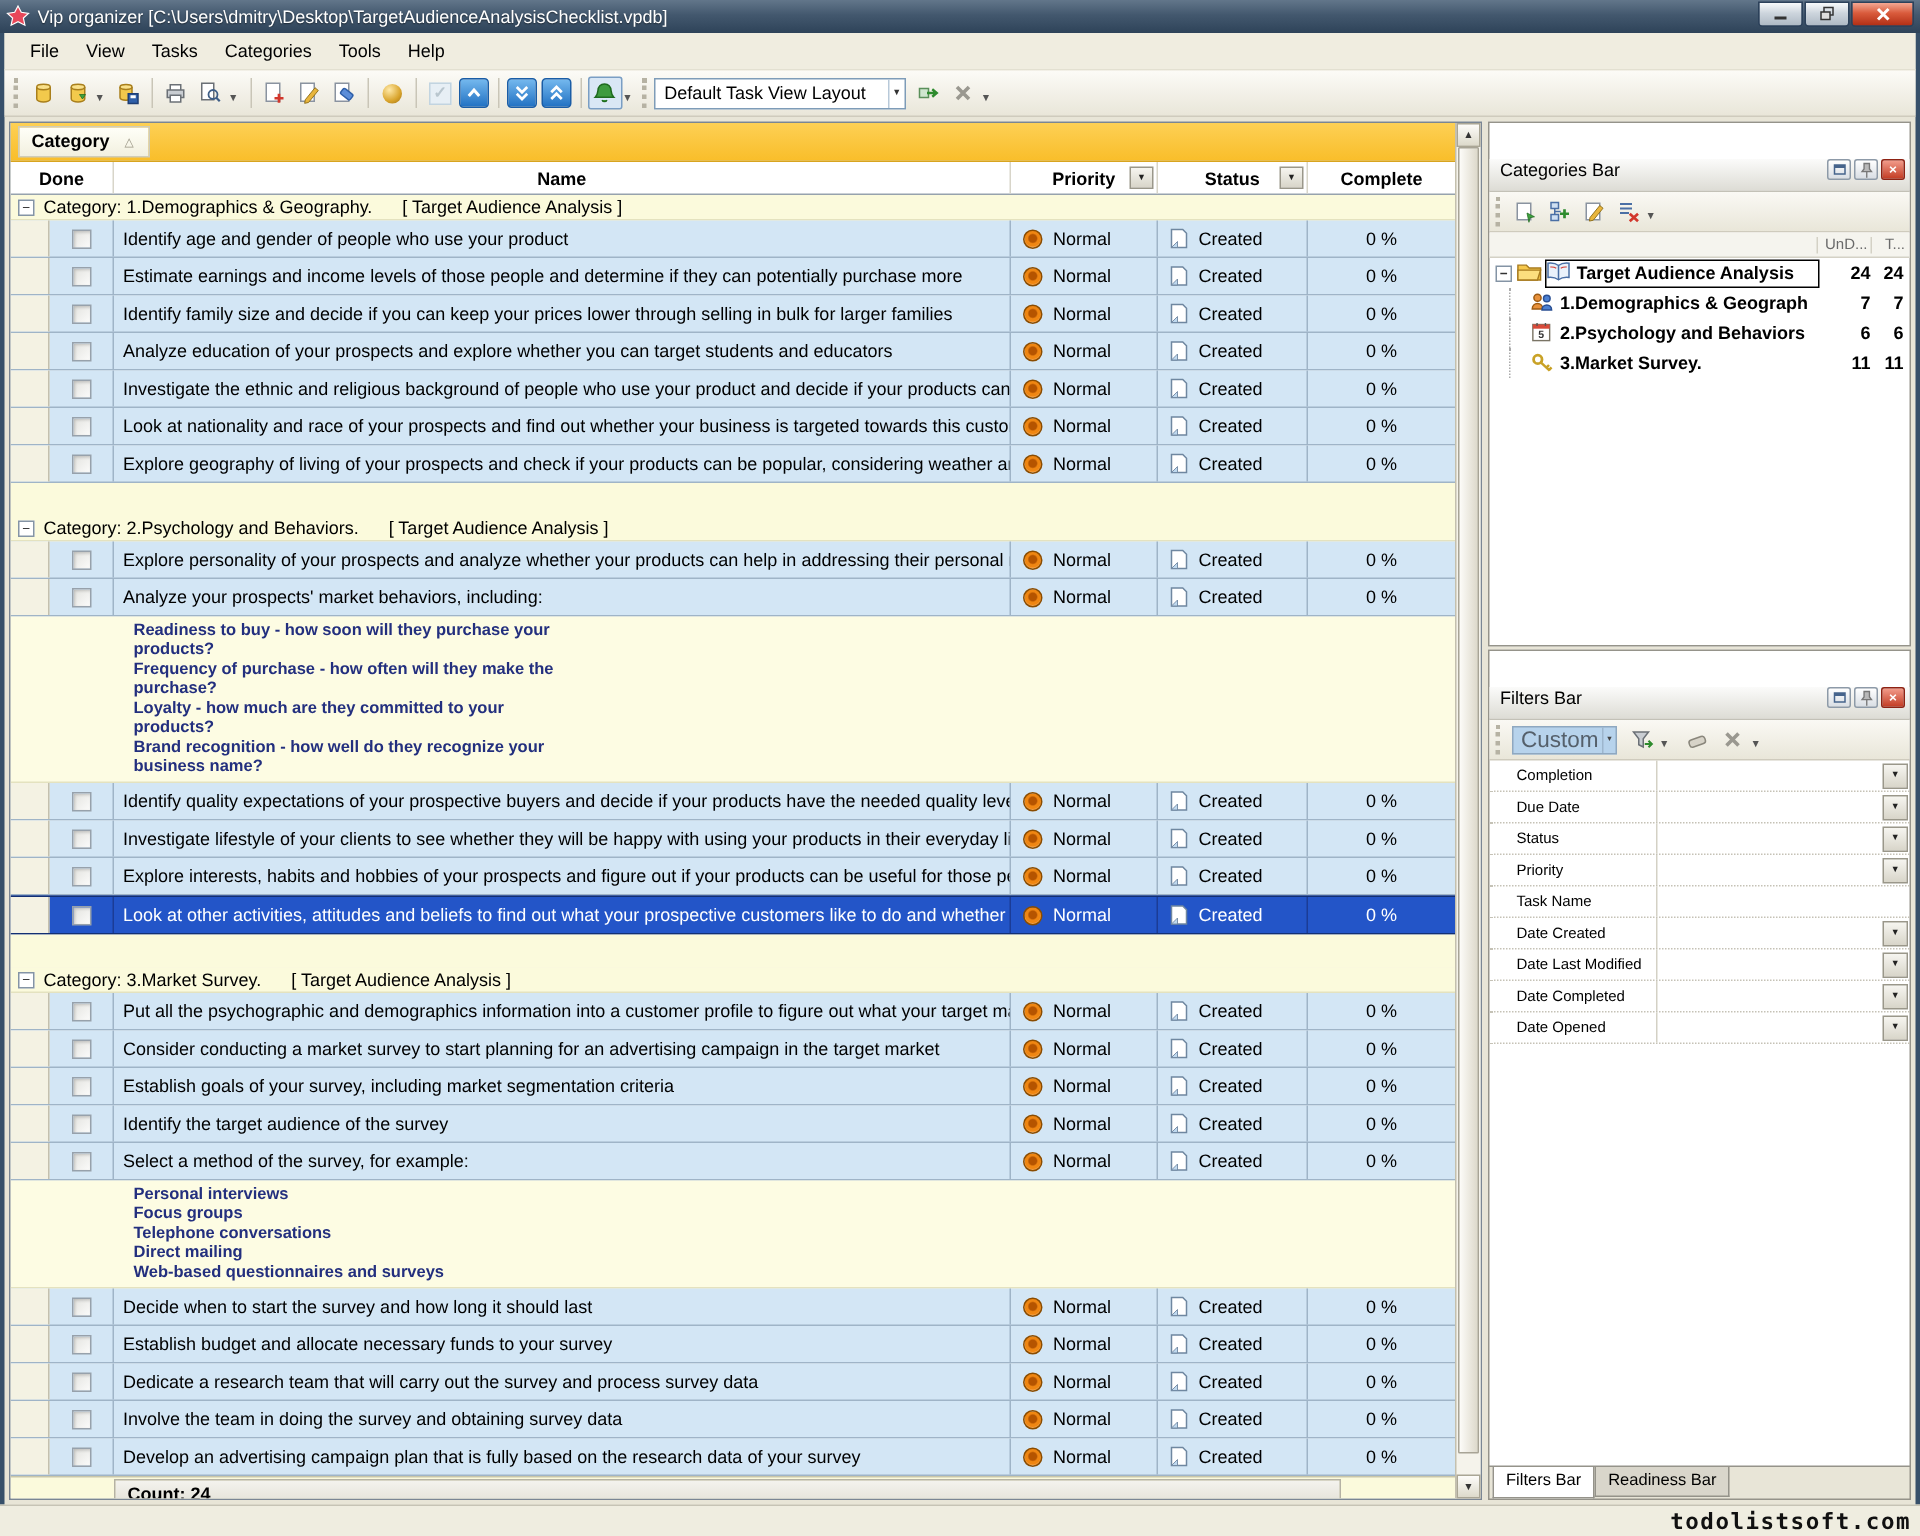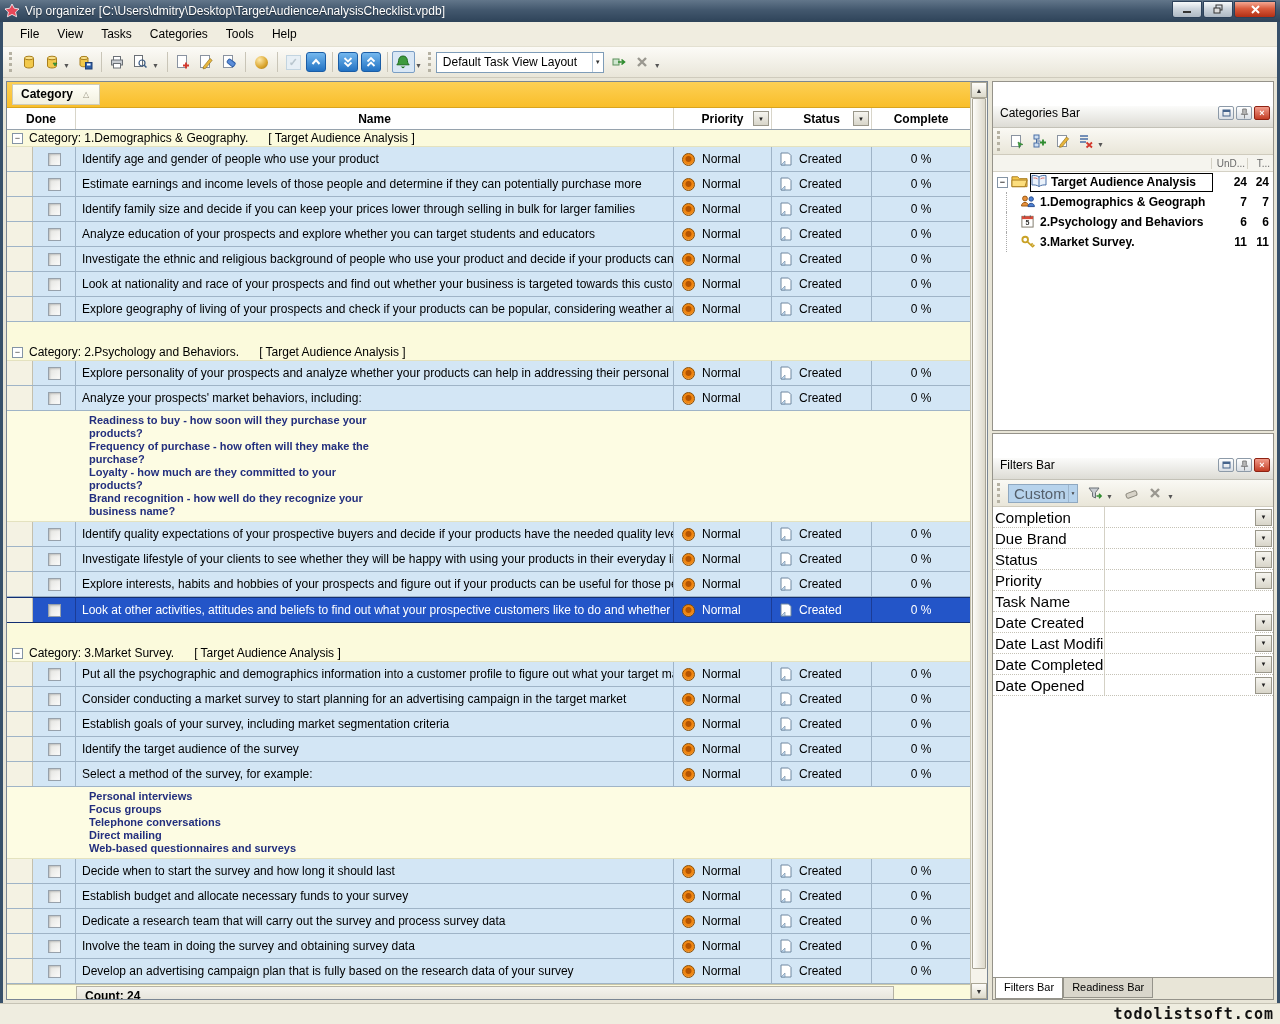--- a/index.html
+++ b/index.html
@@ -103,21 +103,21 @@
   .tree-row .tlabel { flex:1; white-space:nowrap; overflow:hidden; }
   .sel-box { flex:1; display:flex; align-items:center; border:1px solid #000; background:#fff; height:19px; min-width:0; }
   .tree-row .tund { width:34px; text-align:right; flex:none; }
   .tree-row .ttot { width:26px; text-align:right; flex:none; padding-right:4px; }
 
   .custom-combo { width:70px; height:19px; background:#b7d3ec; border:1px solid #8fa8c0; display:flex; align-items:center; margin-left:3px; }
   .custom-combo .cval { flex:1; padding-left:5px; color:#55606b; font-size:15px; }
   .custom-combo .carr { width:9px; height:100%; border-left:1px solid #9db6cd; font-size:5px; color:#444; display:flex; align-items:center; justify-content:center; }
 
   .f-row { height:21px; flex:none; display:flex; align-items:center; border-bottom:1px dotted #c5c2b6; }
-  .f-label { width:112px; flex:none; padding-left:2px; border-right:1px solid #d4d1c5; font-size:15px; white-space:nowrap; overflow:hidden; align-self:stretch; display:flex; align-items:center; }
+  .f-label { width:112px; flex:none; padding-left:18px; border-right:1px solid #d4d1c5; font-size:10px; white-space:nowrap; overflow:hidden; align-self:stretch; display:flex; align-items:center; }
   .f-value { flex:1; }
   .f-drop { width:17px; height:17px; flex:none; margin-right:1px; background:linear-gradient(#f6f5f0,#d8d5c9); border:1px solid #9a978a; display:flex; align-items:center; justify-content:center; font-size:6px; color:#222; }
   .f-filler { flex:1; }
 
   .tabs-row { height:22px; flex:none; display:flex; align-items:flex-start; background:#e8e5d7; border:1px solid #95938a; border-top:none; padding-left:2px; }
   .tab { height:20px; padding:3px 8px 0 8px; font-size:11px; border:1px solid #95938a; border-top:none; background:#d9d6cb; }
   .tab.active { background:#fff; font-weight:normal; height:21px; }
 
   
   .statusbar { height:21px; flex:none; background:#efede0; border-top:1px solid #c6c3b5; display:flex; align-items:center; justify-content:flex-end; padding-right:6px; margin:0 -3px; }
@@ -946,21 +946,21 @@
             </span>
           <span class="ovf">▼</span>
         </div>
         <div>
             <div class="f-row">
               <div class="f-label">Completion</div>
               <div class="f-value"></div>
               <div class="f-drop">▼</div>
             </div>
             <div class="f-row">
-              <div class="f-label">Due Brand</div>
+              <div class="f-label">Due Date</div>
               <div class="f-value"></div>
               <div class="f-drop">▼</div>
             </div>
             <div class="f-row">
               <div class="f-label">Status</div>
               <div class="f-value"></div>
               <div class="f-drop">▼</div>
             </div>
             <div class="f-row">
               <div class="f-label">Priority</div>

